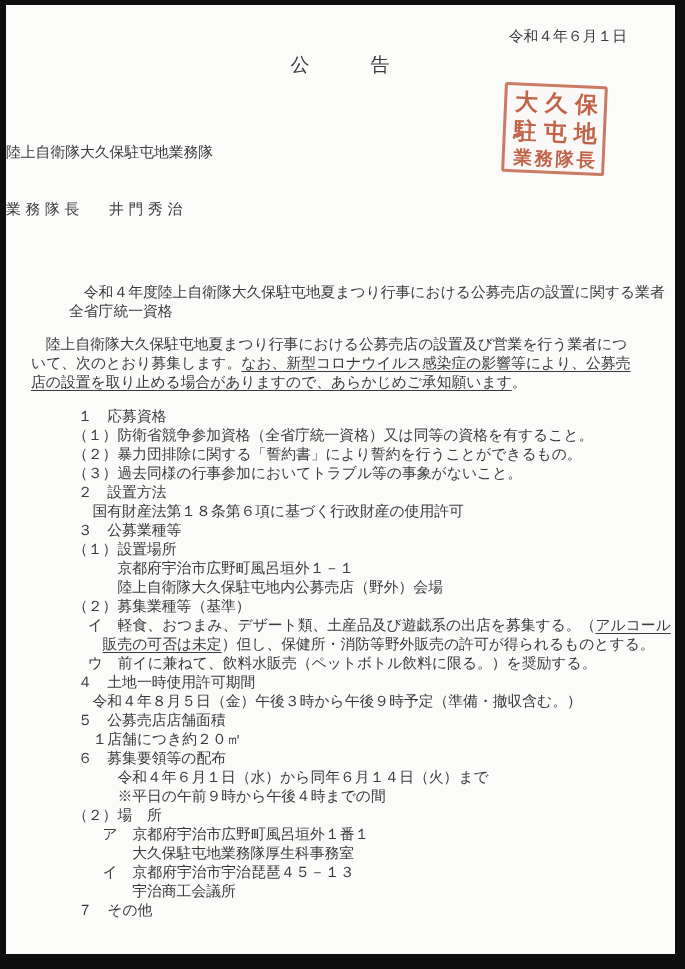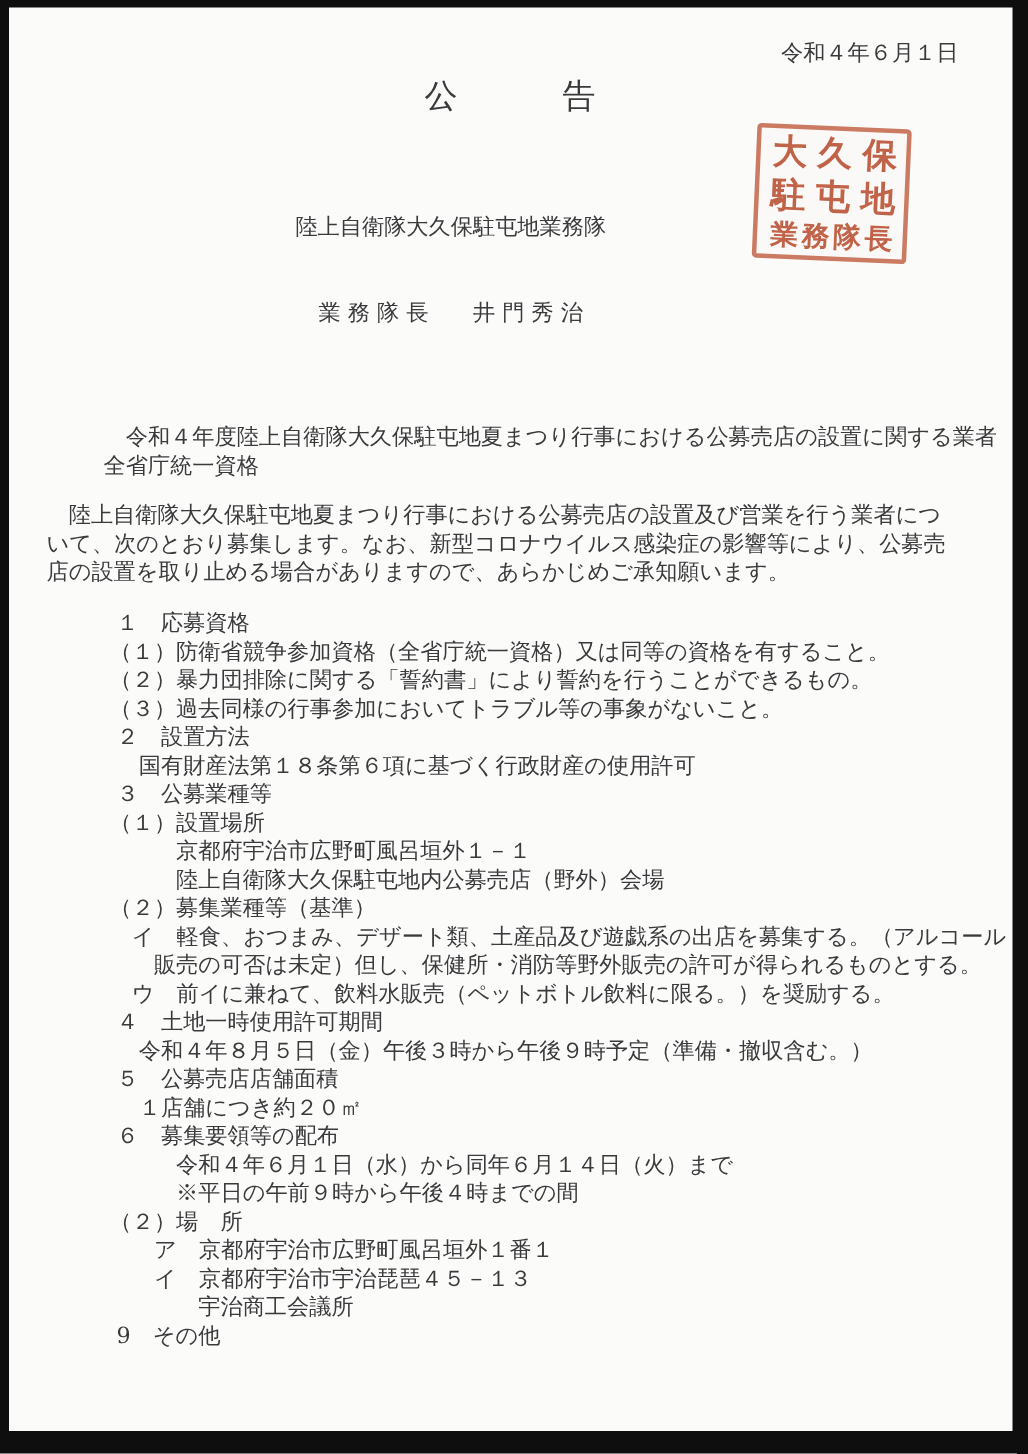--- a/index.html
+++ b/index.html
@@ -13,25 +13,25 @@
   .page {
     position:absolute; left:6px; top:5px;
     width:669px; height:949px;
     background:#fbfbfa;
     color:#3a3a3c;
     font-size:14.8px;
     line-height:19px;
     overflow:hidden;
   }
   .line { white-space:pre; }
-  .u { text-underline-offset:3px; text-decoration-thickness:1px; }
+  .u { text-decoration:underline; text-underline-offset:3px; text-decoration-thickness:1px; }
 
-  .doc-date  { margin-top:21px; text-align:right; padding-right:36px; }
-  .doc-title { margin-top:9px;  text-align:center; font-size:22px; line-height:21px; letter-spacing:1px; }
-  .sender    { margin-top:29px; text-align:center; padding-right:80px; white-space:pre; }
+  .doc-date  { margin-top:21px; text-align:right; padding-right:48px; }
+  .doc-title { margin-top:9px;  text-align:center; font-size:19px; line-height:21px; letter-spacing:1px; }
+  .sender    { margin-top:29px; text-align:left; padding-right:80px; white-space:pre; }
   .subject   { margin-top:26px; padding:0 63px; }
   .intro     { margin-top:14px; padding:0 25px; }
   .items     { margin-top:15px; padding:0 67px; }
 
   .stamp {
     position:absolute; top:79px; left:497px;
     width:87px; height:77px;
     border:3.5px solid rgba(190,86,56,0.78);
     border-radius:3px;
     transform:rotate(2.5deg);
@@ -89,23 +89,24 @@
       <div class="line"><span>　ウ　前イに兼ねて、飲料水販売（ペットボトル飲料に限る。）を奨励する。</span></div>
       <div class="line"><span> ４　土地一時使用許可期間</span></div>
       <div class="line"><span>　 令和４年８月５日（金）午後３時から午後９時予定（準備・撤収含む。）</span></div>
       <div class="line"><span> ５　公募売店店舗面積</span></div>
       <div class="line"><span>　 １店舗につき約２０㎡</span></div>
       <div class="line"><span> ６　募集要領等の配布</span></div>
       <div class="line"><span>　　　令和４年６月１日（水）から同年６月１４日（火）まで</span></div>
       <div class="line"><span>　　　※平日の午前９時から午後４時までの間</span></div>
       <div class="line"><span>（２）場　所</span></div>
       <div class="line"><span>　　ア　京都府宇治市広野町風呂垣外１番１</span></div>
+      <div class="line"><span>　　　　大久保駐屯地業務隊厚生科事務室</span></div>
       <div class="line"><span>　　イ　京都府宇治市宇治琵琶４５－１３</span></div>
       <div class="line"><span>　　　　宇治商工会議所</span></div>
-      <div class="line"><span> 9　その他</span></div>
+      <div class="line"><span> ７　その他</span></div>
     </div>
 
   <div class="stamp">
     <div class="stamp-row">大久保</div>
     <div class="stamp-row">駐屯地</div>
     <div class="stamp-row small">業務隊長</div>
   </div>
 
 </div>
 

